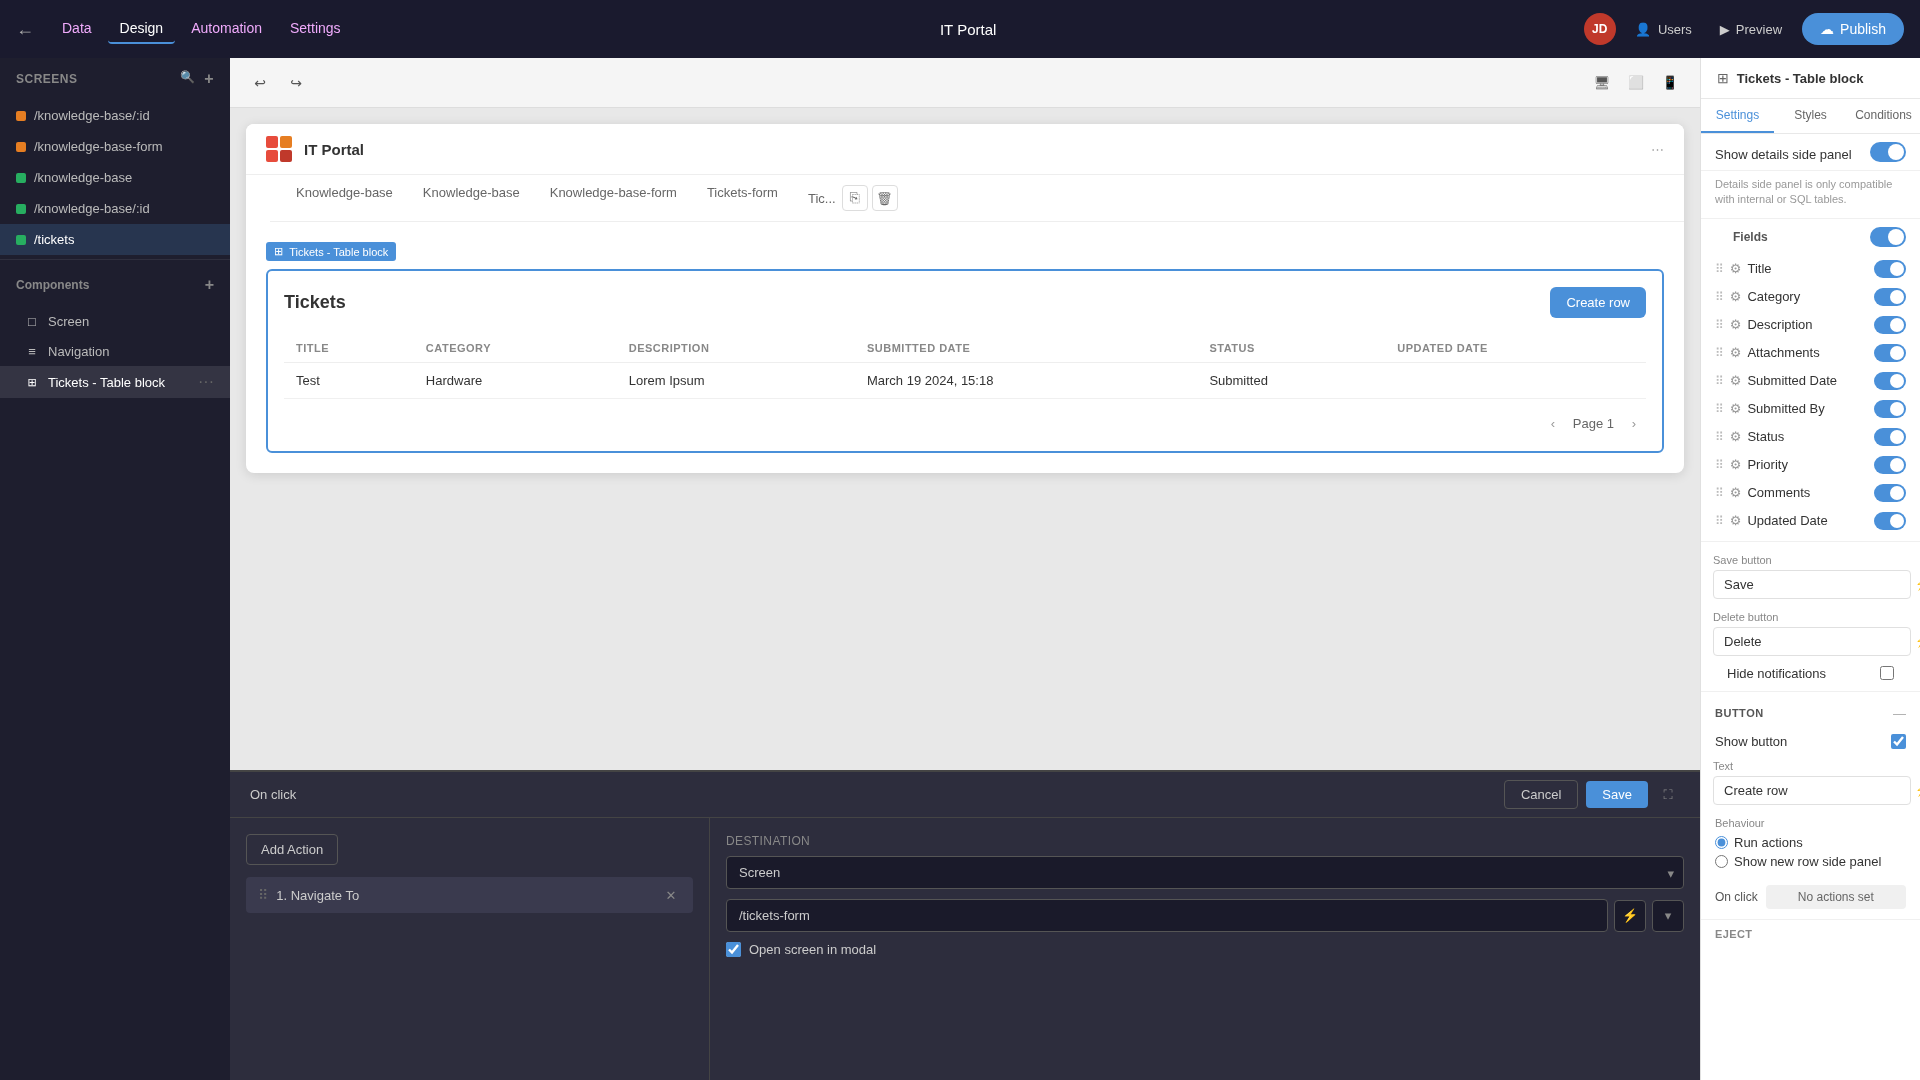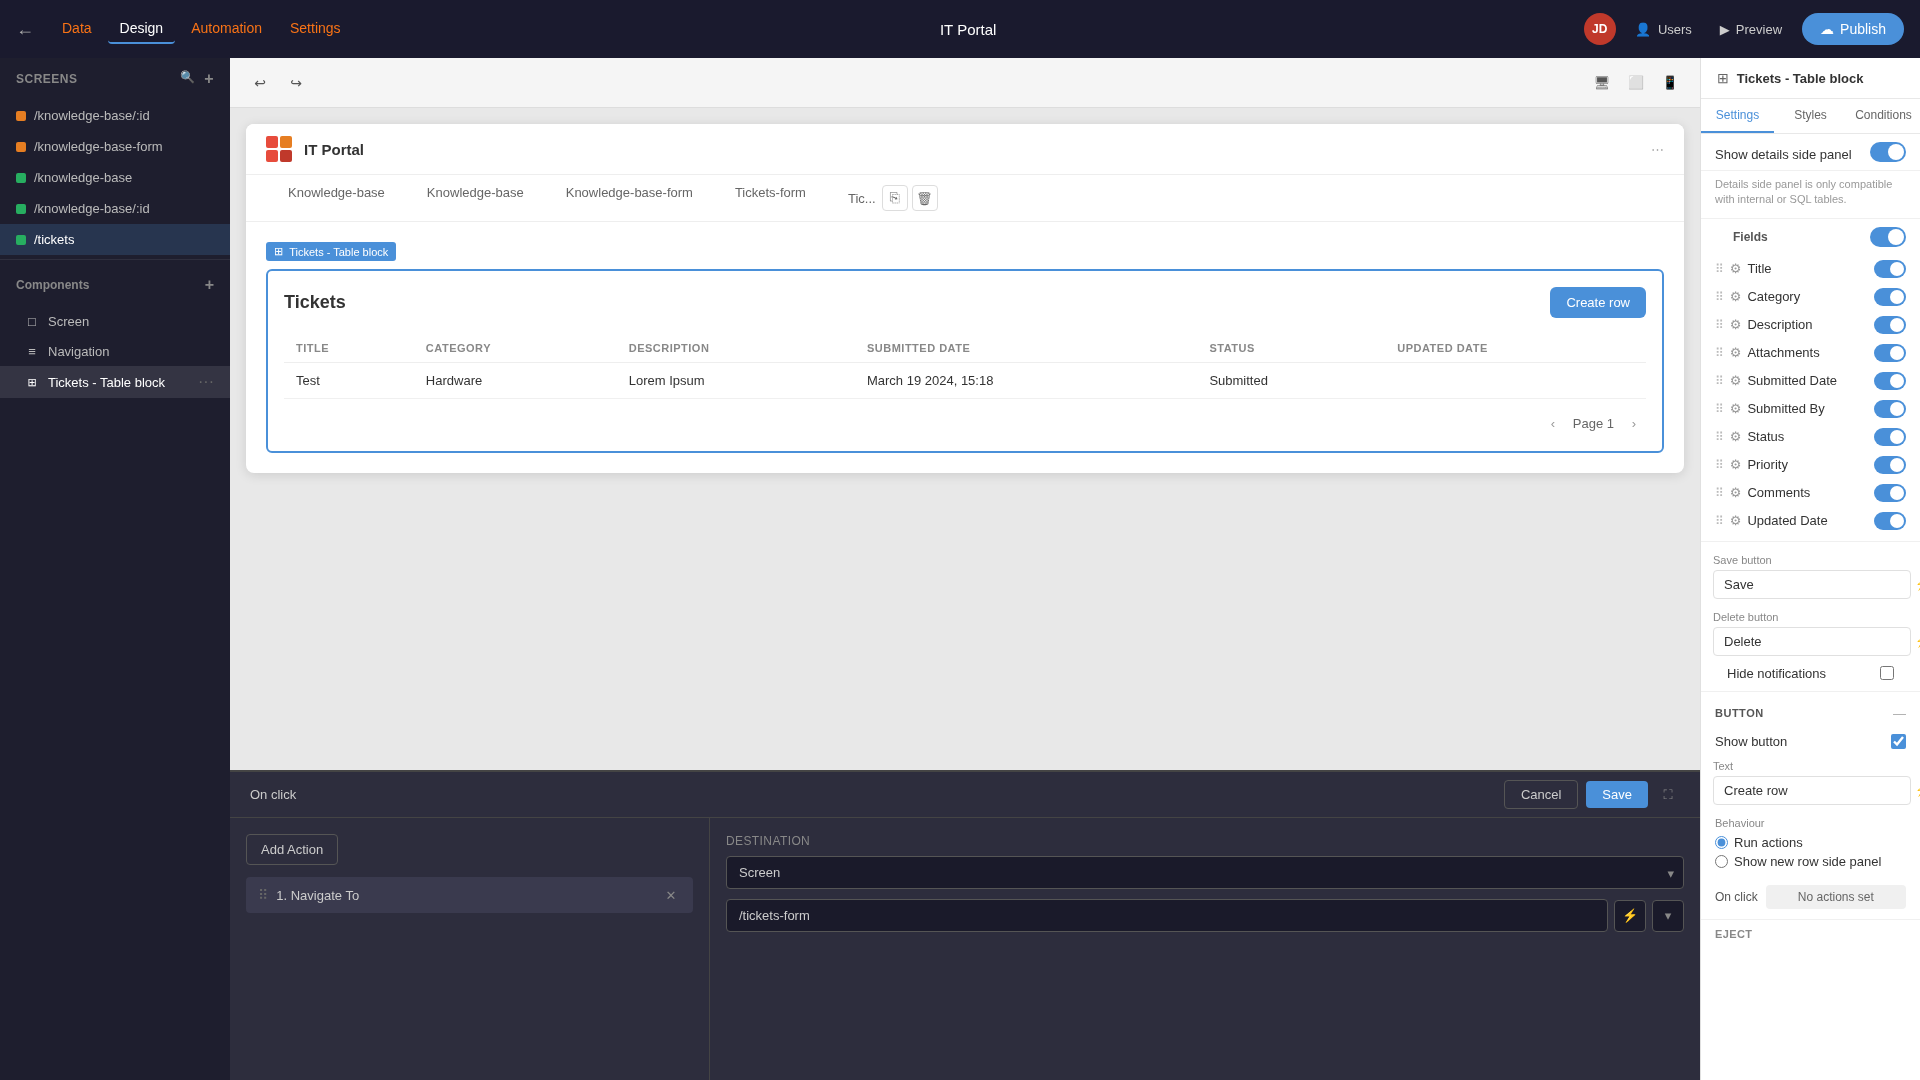--- a/index.html
+++ b/index.html
@@ -4,21 +4,21 @@
   <style>
     * { box-sizing: border-box; margin: 0; padding: 0; }
     body { font-family: -apple-system, BlinkMacSystemFont, 'Segoe UI', sans-serif; font-size: 13px; background: #f0f0f0; color: #333; height: 1080px; width: 1920px; overflow: hidden; }
 
     
     .top-nav {
       display: flex; align-items: center; height: 58px; background: #1a1a2e; color: #fff; padding: 0 16px; gap: 16px;
     }
     .top-nav .back-btn { cursor: pointer; color: #aaa; font-size: 18px; }
     .top-nav .nav-tabs { display: flex; gap: 4px; }
-    .top-nav .nav-tab { padding: 6px 12px; border-radius: 4px; cursor: pointer; color: #f97316; font-size: 14px; }
+    .top-nav .nav-tab { padding: 6px 12px; border-radius: 4px; cursor: pointer; color: #f0abfc; font-size: 14px; }
     .top-nav .nav-tab.active { color: #fff; border-bottom: 2px solid #4a90d9; }
     .top-nav .app-title { flex: 1; text-align: center; font-size: 15px; font-weight: 500; }
     .top-nav .right-actions { display: flex; align-items: center; gap: 12px; }
     .top-nav .avatar { width: 32px; height: 32px; border-radius: 50%; background: #c0392b; display: flex; align-items: center; justify-content: center; font-size: 12px; font-weight: bold; color: #fff; }
     .top-nav .nav-btn { display: flex; align-items: center; gap: 6px; cursor: pointer; color: #ccc; font-size: 13px; padding: 4px 8px; border-radius: 4px; }
     .publish-btn { background: #4a90d9; color: #fff; padding: 8px 18px; border-radius: 20px; cursor: pointer; font-size: 14px; font-weight: 500; display: flex; align-items: center; gap: 6px; }
 
     
     .main-layout { display: flex; height: calc(1080px - 58px); }
 
@@ -52,21 +52,21 @@
     .app-header { background: #fff; padding: 12px 20px; display: flex; align-items: center; gap: 12px; border-bottom: 1px solid #eee; }
     .app-logo { display: flex; gap: 2px; }
     .logo-square { width: 12px; height: 12px; border-radius: 2px; }
     .logo-tl { background: #e74c3c; }
     .logo-tr { background: #e67e22; }
     .logo-bl { background: #e74c3c; }
     .logo-br { background: #c0392b; }
     .app-name { font-size: 15px; font-weight: 600; color: #333; }
     .dots-icon { margin-left: auto; color: #999; cursor: pointer; }
 
-    .app-nav { display: flex; padding: 0 28px; border-bottom: 1px solid #eee; gap: 14px; overflow: hidden; }
+    .app-nav { display: flex; padding: 0 12px; border-bottom: 1px solid #eee; gap: 2px; overflow: hidden; margin-left: 24px; }
     .app-nav-tab { padding: 10px 14px; font-size: 13px; color: #666; cursor: pointer; white-space: nowrap; position: relative; }
     .nav-action-icons { display: flex; gap: 4px; align-items: center; }
     .nav-icon-btn { width: 26px; height: 26px; border-radius: 4px; background: #fff; border: 1px solid #ddd; display: flex; align-items: center; justify-content: center; cursor: pointer; font-size: 13px; }
 
     .app-content { padding: 20px; }
     .table-block-label { display: inline-flex; align-items: center; gap: 6px; background: #4a90d9; color: #fff; font-size: 11px; padding: 3px 8px; border-radius: 3px; margin-bottom: 8px; }
     .table-container { border: 2px solid #4a90d9; border-radius: 6px; padding: 16px; background: #fff; }
     .table-header-row { display: flex; align-items: center; justify-content: space-between; margin-bottom: 16px; }
     .table-title { font-size: 18px; font-weight: 600; color: #333; }
     .create-row-btn { background: #4a90d9; color: #fff; padding: 8px 16px; border-radius: 6px; cursor: pointer; font-size: 13px; font-weight: 500; }
@@ -353,20 +353,24 @@
               <option>URL</option>
               <option>Email</option>
             </select>
             <span class="select-chevron">▾</span>
           </div>
           <div class="config-input-row">
             <input class="config-input" value="/tickets-form" readonly="" style="">
             <div class="lightning-btn">⚡</div>
             <div class="chevron-btn">▾</div>
           </div>
+          <label class="modal-checkbox">
+            <input type="checkbox" checked="" style="">
+            <span>Open screen in modal</span>
+          </label>
         </div>
       </div>
     </div>
   </div>
 
   <div class="right-panel">
     <div class="right-panel-header">
       <span class="right-panel-icon">⊞</span>
       <span class="right-panel-title">Tickets - Table block</span>
     </div>

